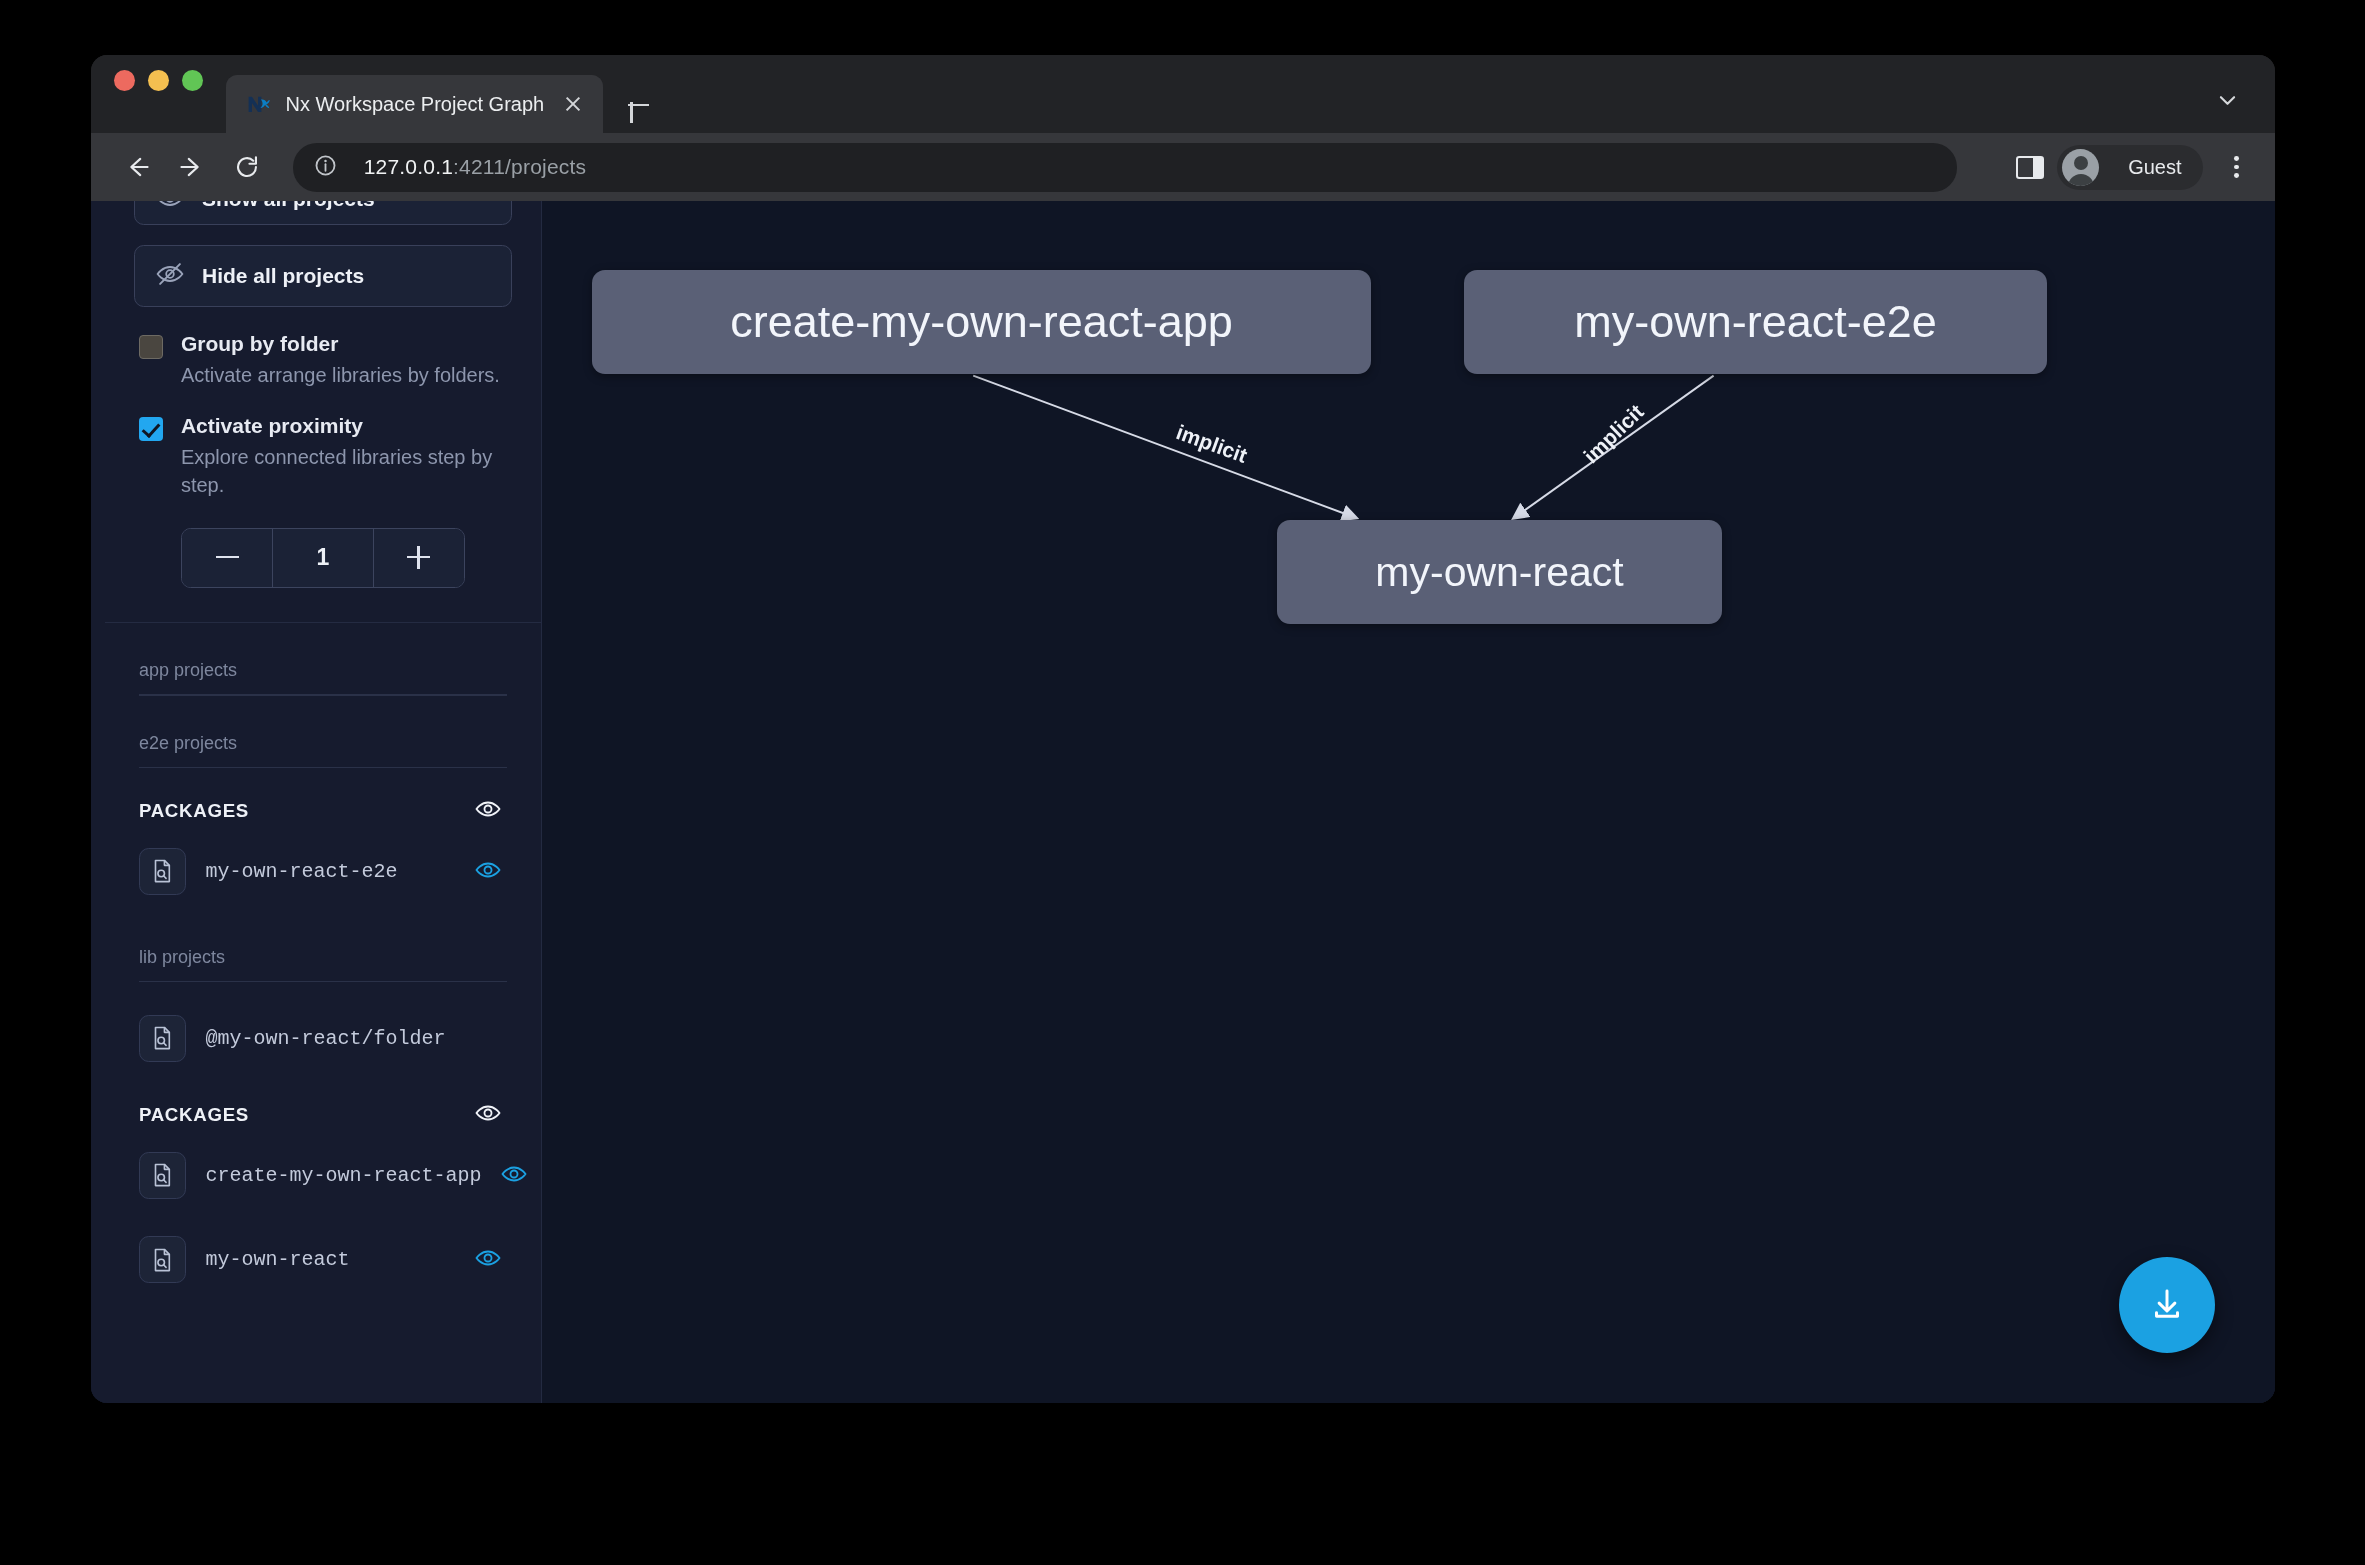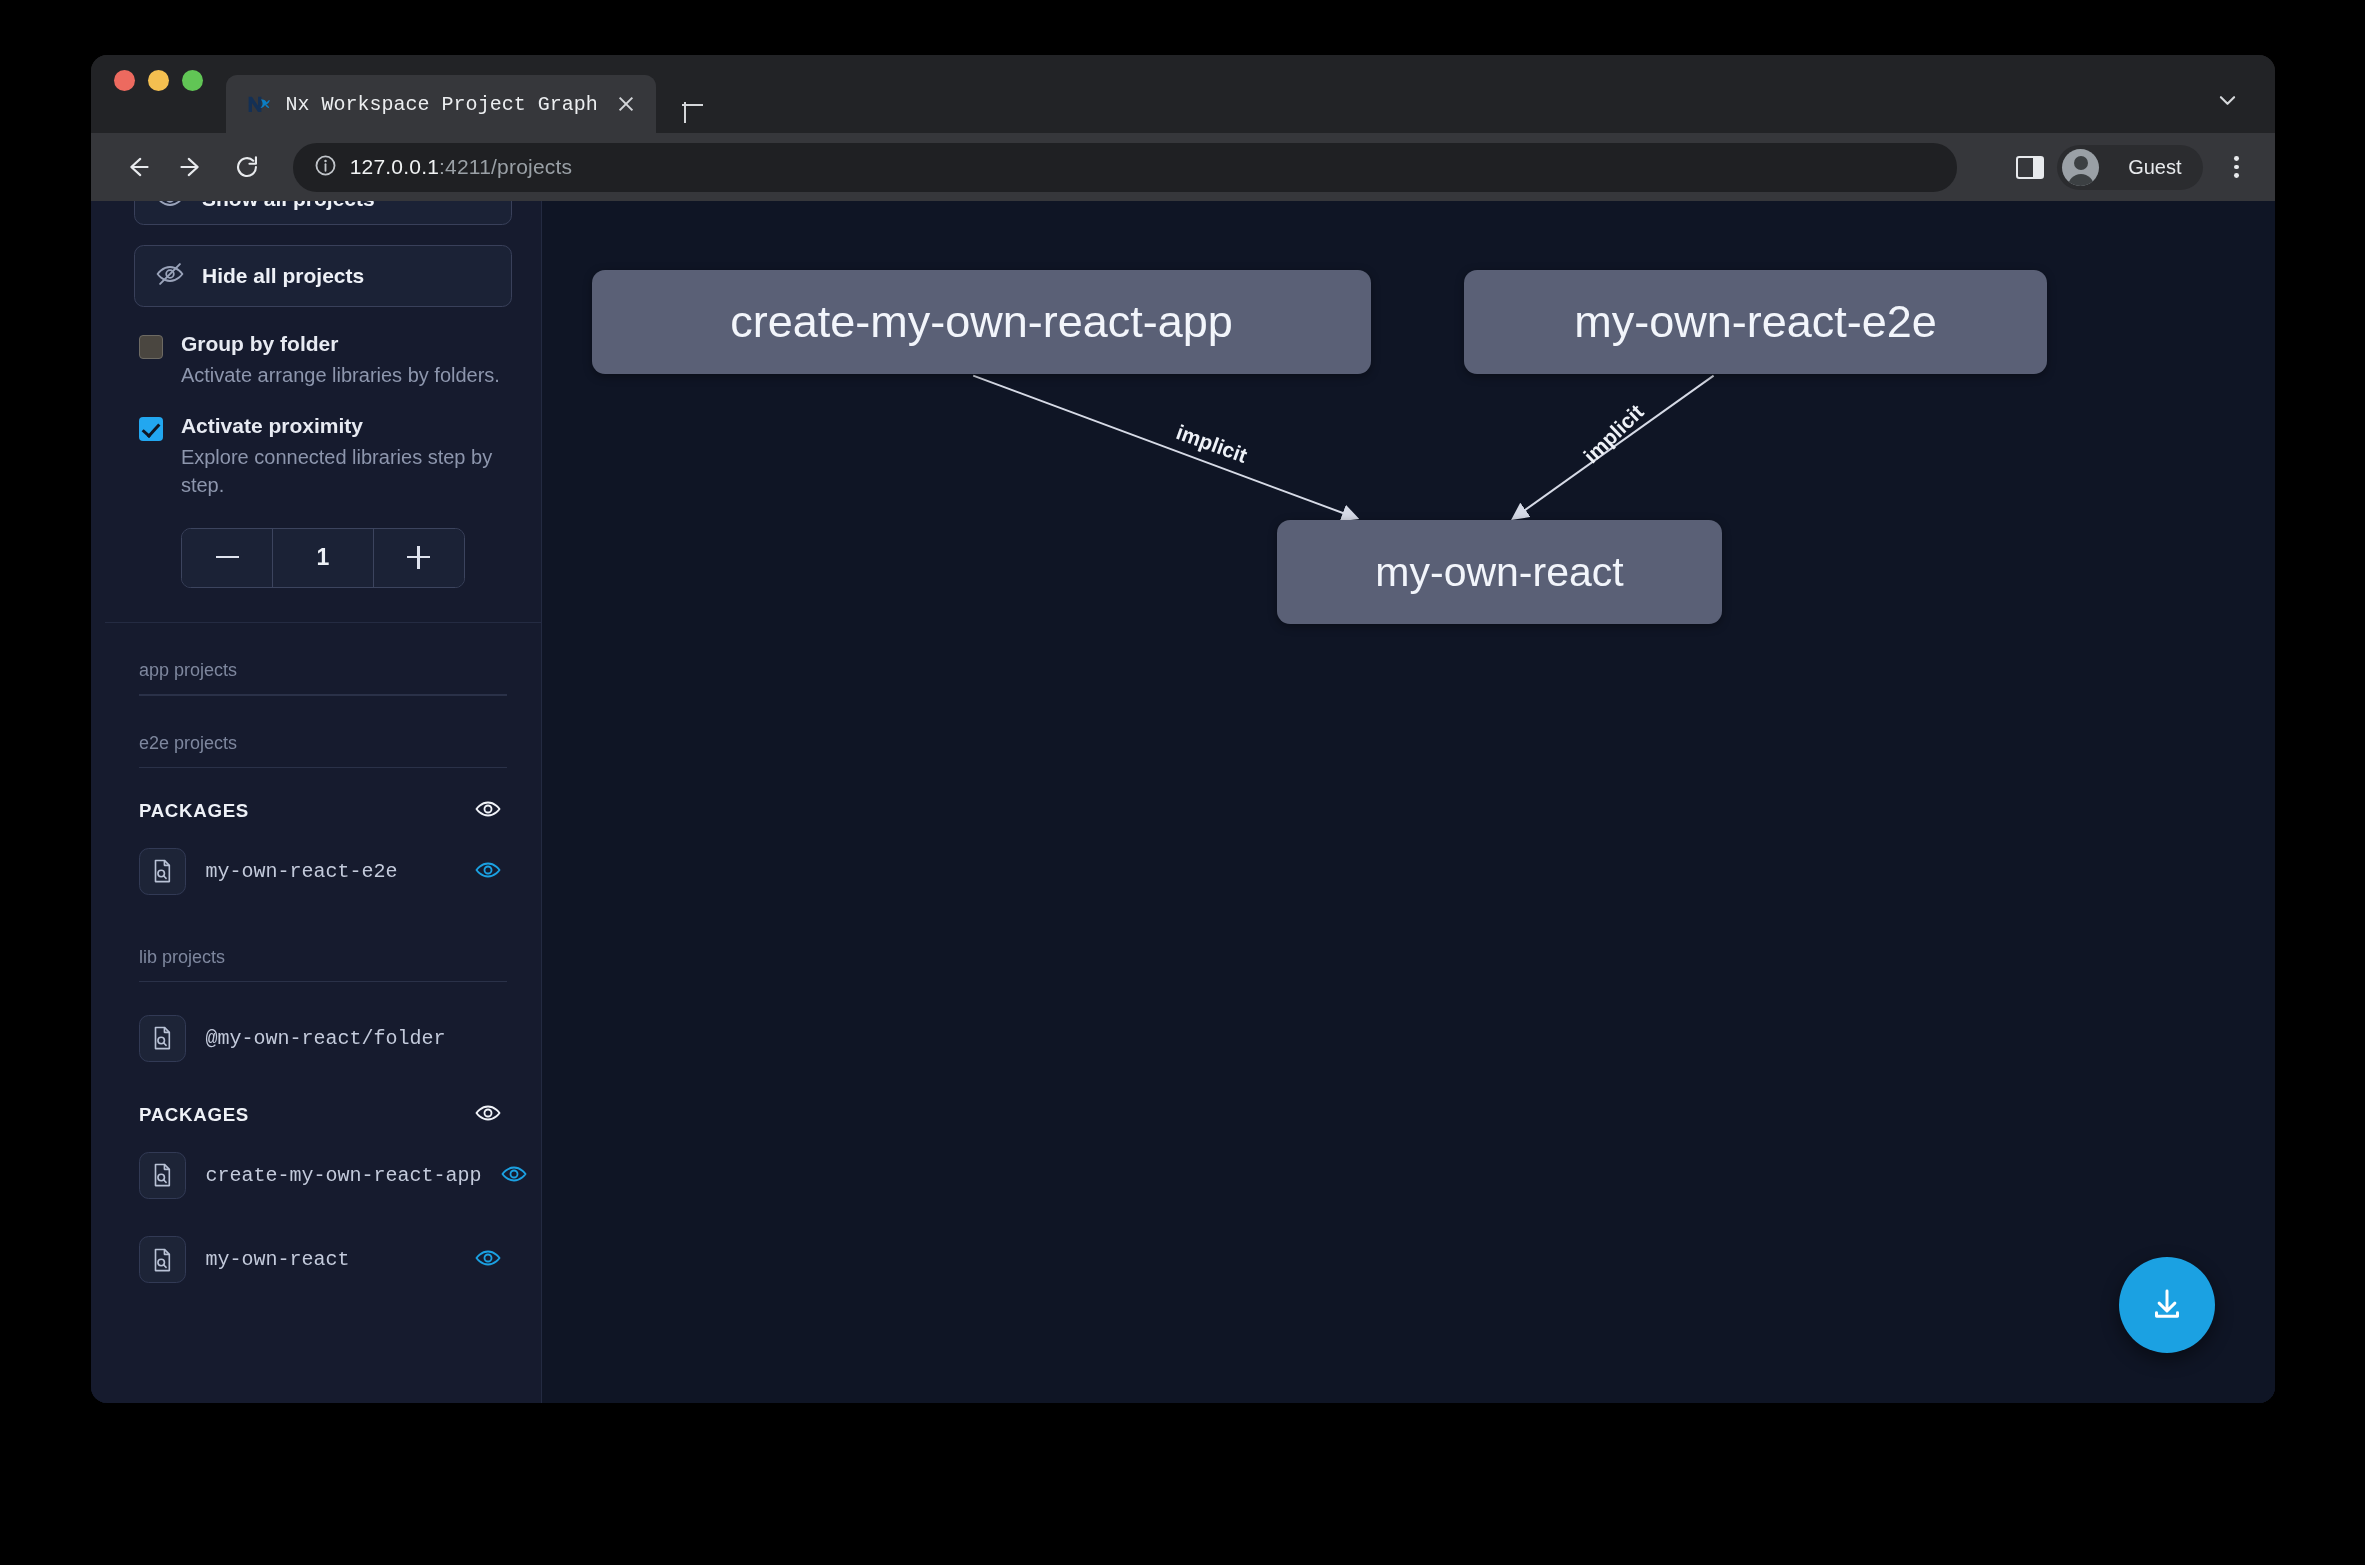--- a/index.html
+++ b/index.html
@@ -20,21 +20,20 @@
   }
 
   
   .tabstrip {
     position: relative;
     height: 78px;
     background: #222326;
     display: flex;
     align-items: flex-end;
     padding-left: 23px;
-    font-family: Liberation Mono, monospace;
   }
   .traffic { display: flex; align-items: center; gap: 13px; height: 78px; padding-bottom: 28px; }
   .dot { width: 21px; height: 21px; border-radius: 50%; }
   .dot.red { background: #ed6a5f; }
   .dot.yellow { background: #f4bf50; }
   .dot.green { background: #61c555; }
 
   .tab {
     margin-left: 23px;
     height: 58px;
@@ -85,21 +84,21 @@
   .nav-btn { width: 50px; height: 50px; display: flex; align-items: center; justify-content: center; border-radius: 50%; }
   .omnibox {
     flex: 1;
     margin: 0 11.4px 0 16px;
     height: 49px;
     background: #1f2023;
     border-radius: 24px;
     display: flex;
     align-items: center;
     padding: 0 21px;
-    gap: 13px;
+    gap: 27px;
     max-width: 1664px;
   }
   .omni-url { font-size: 21px; color: #f1f3f4; letter-spacing: 0.2px; white-space: nowrap; }
   .omni-url .dim { color: #9aa0a6; }
   .tb-right { display: flex; align-items: center; gap: 13px; margin-left: auto; }
   .panel-icon { width: 28px; height: 23px; border: 2.4px solid #e8eaed; border-radius: 3.2px; position: relative; }
   .panel-icon::after { content:""; position:absolute; right:0; top:0; bottom:0; width: 9px; background:#e8eaed; }
   .profile-chip {
     display: flex; align-items: center; gap: 29px;
     background: #2b2c2f; border-radius: 24px; height: 45px; padding: 0 21px 0 4.9px;

